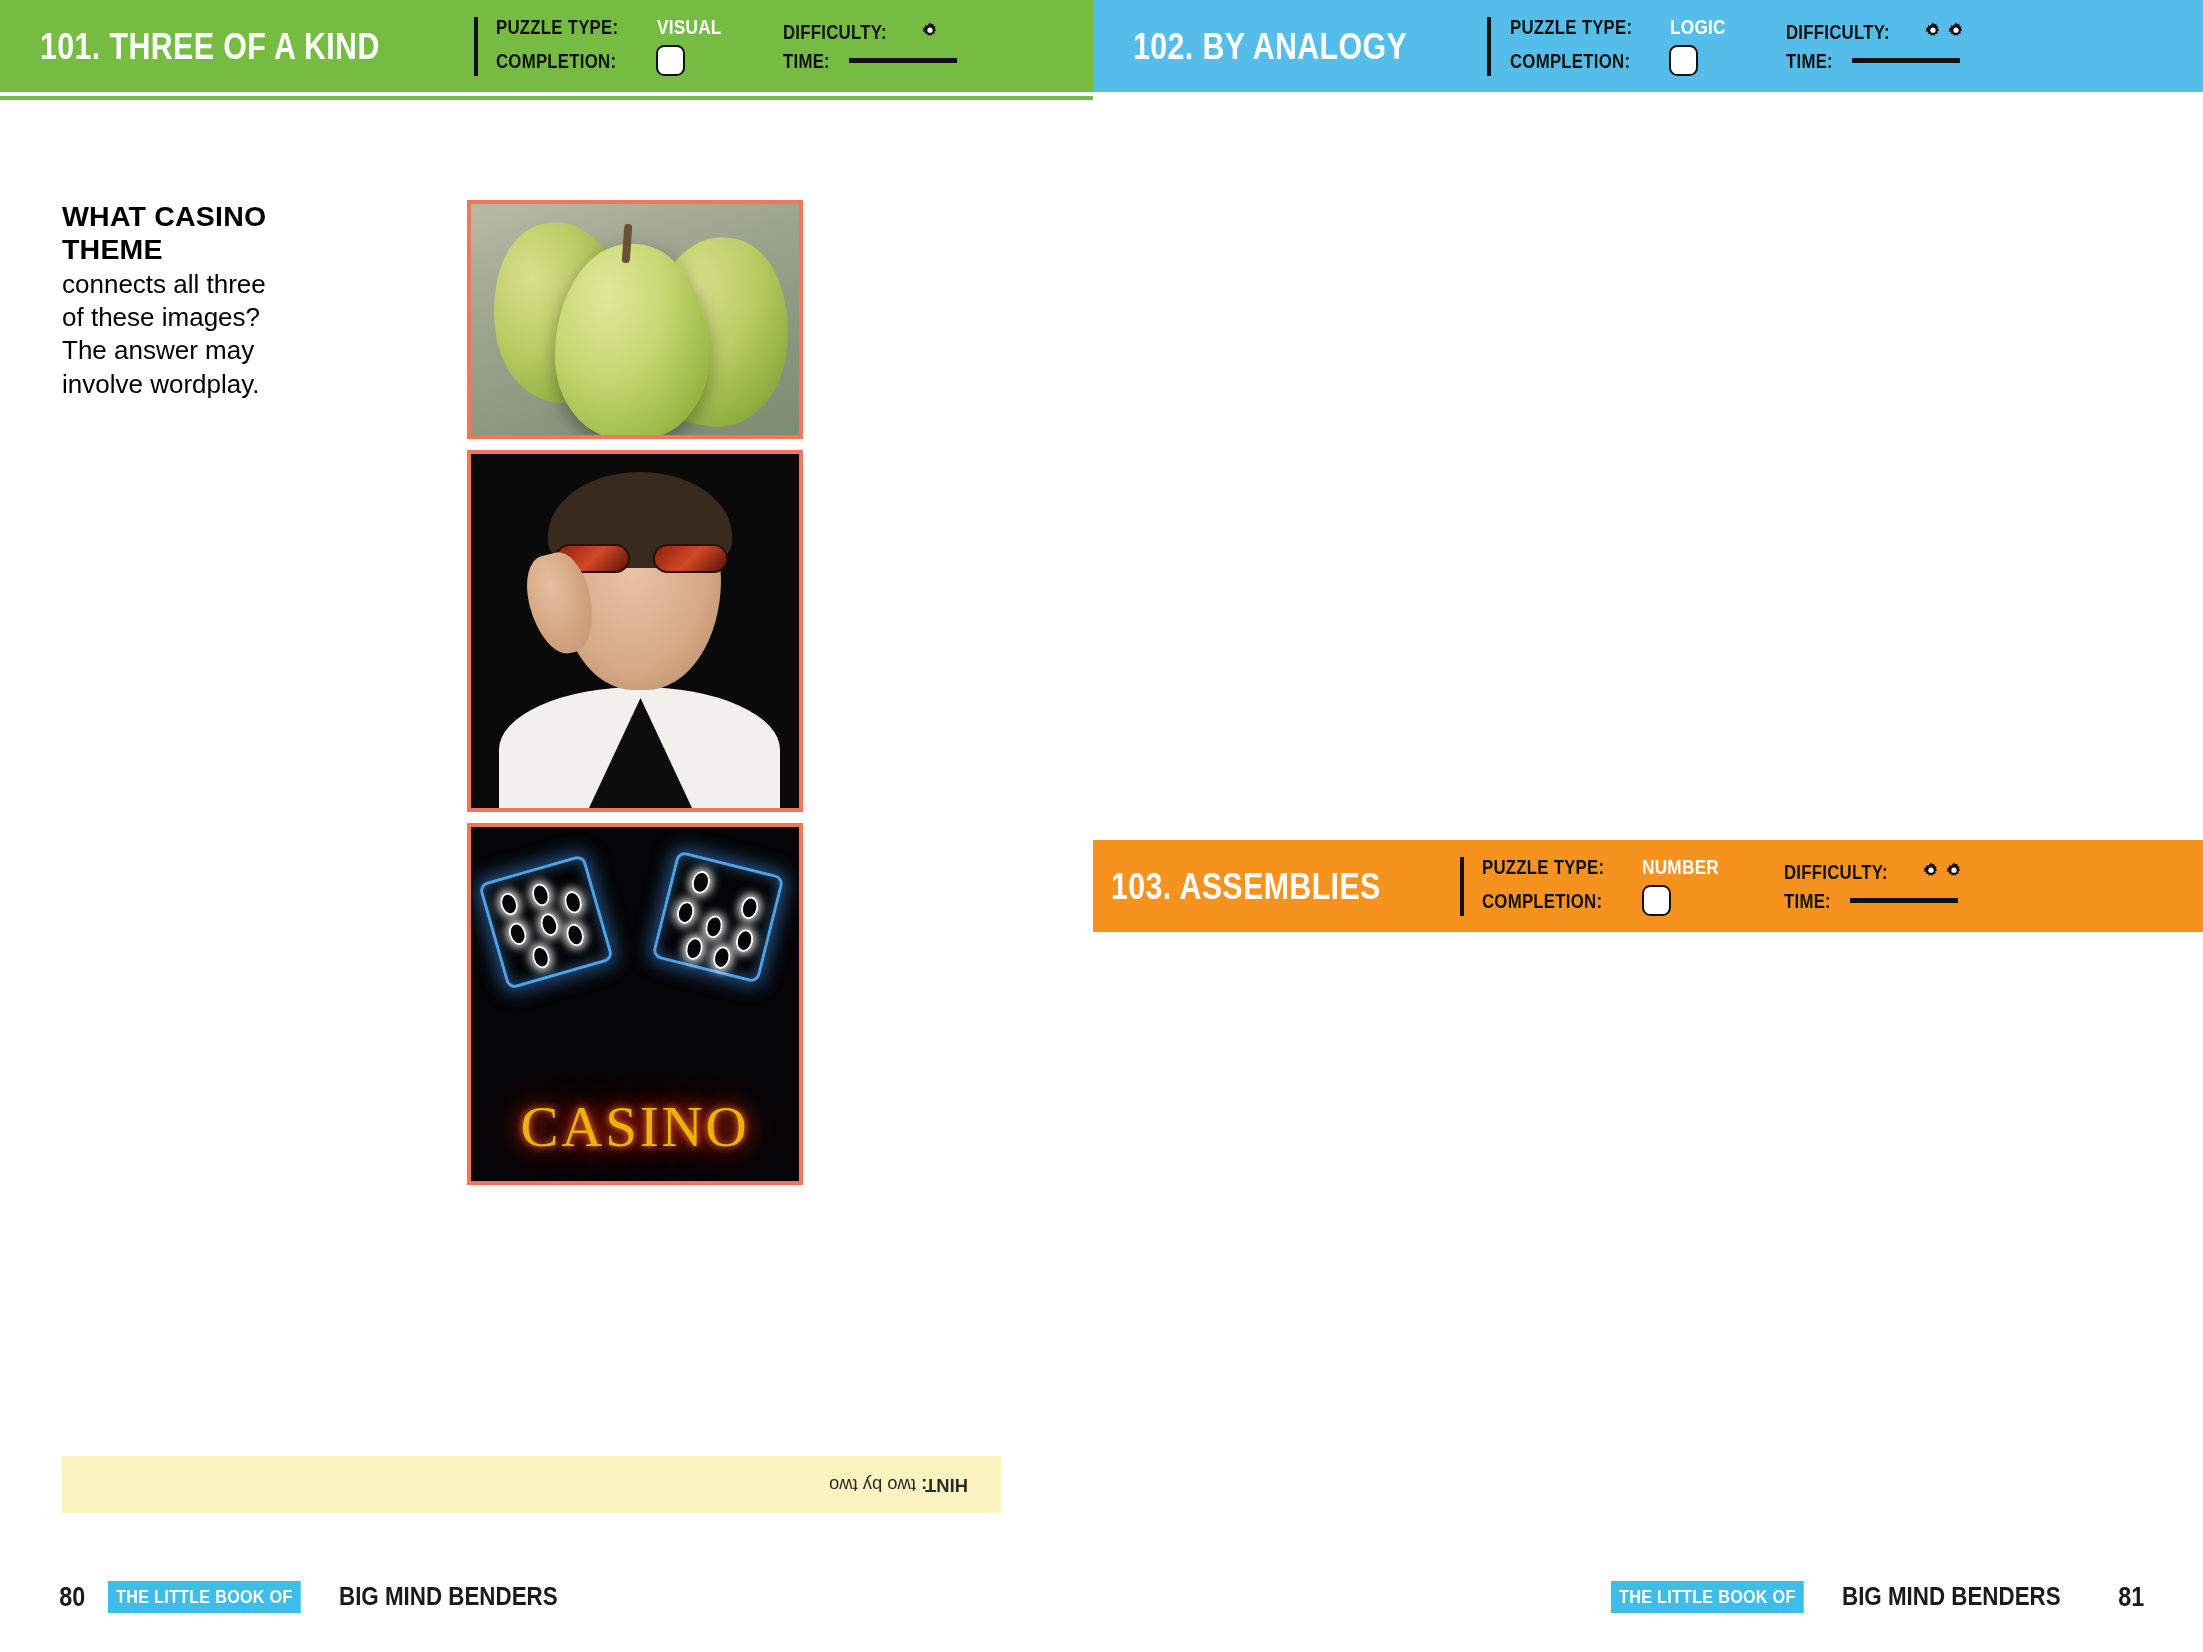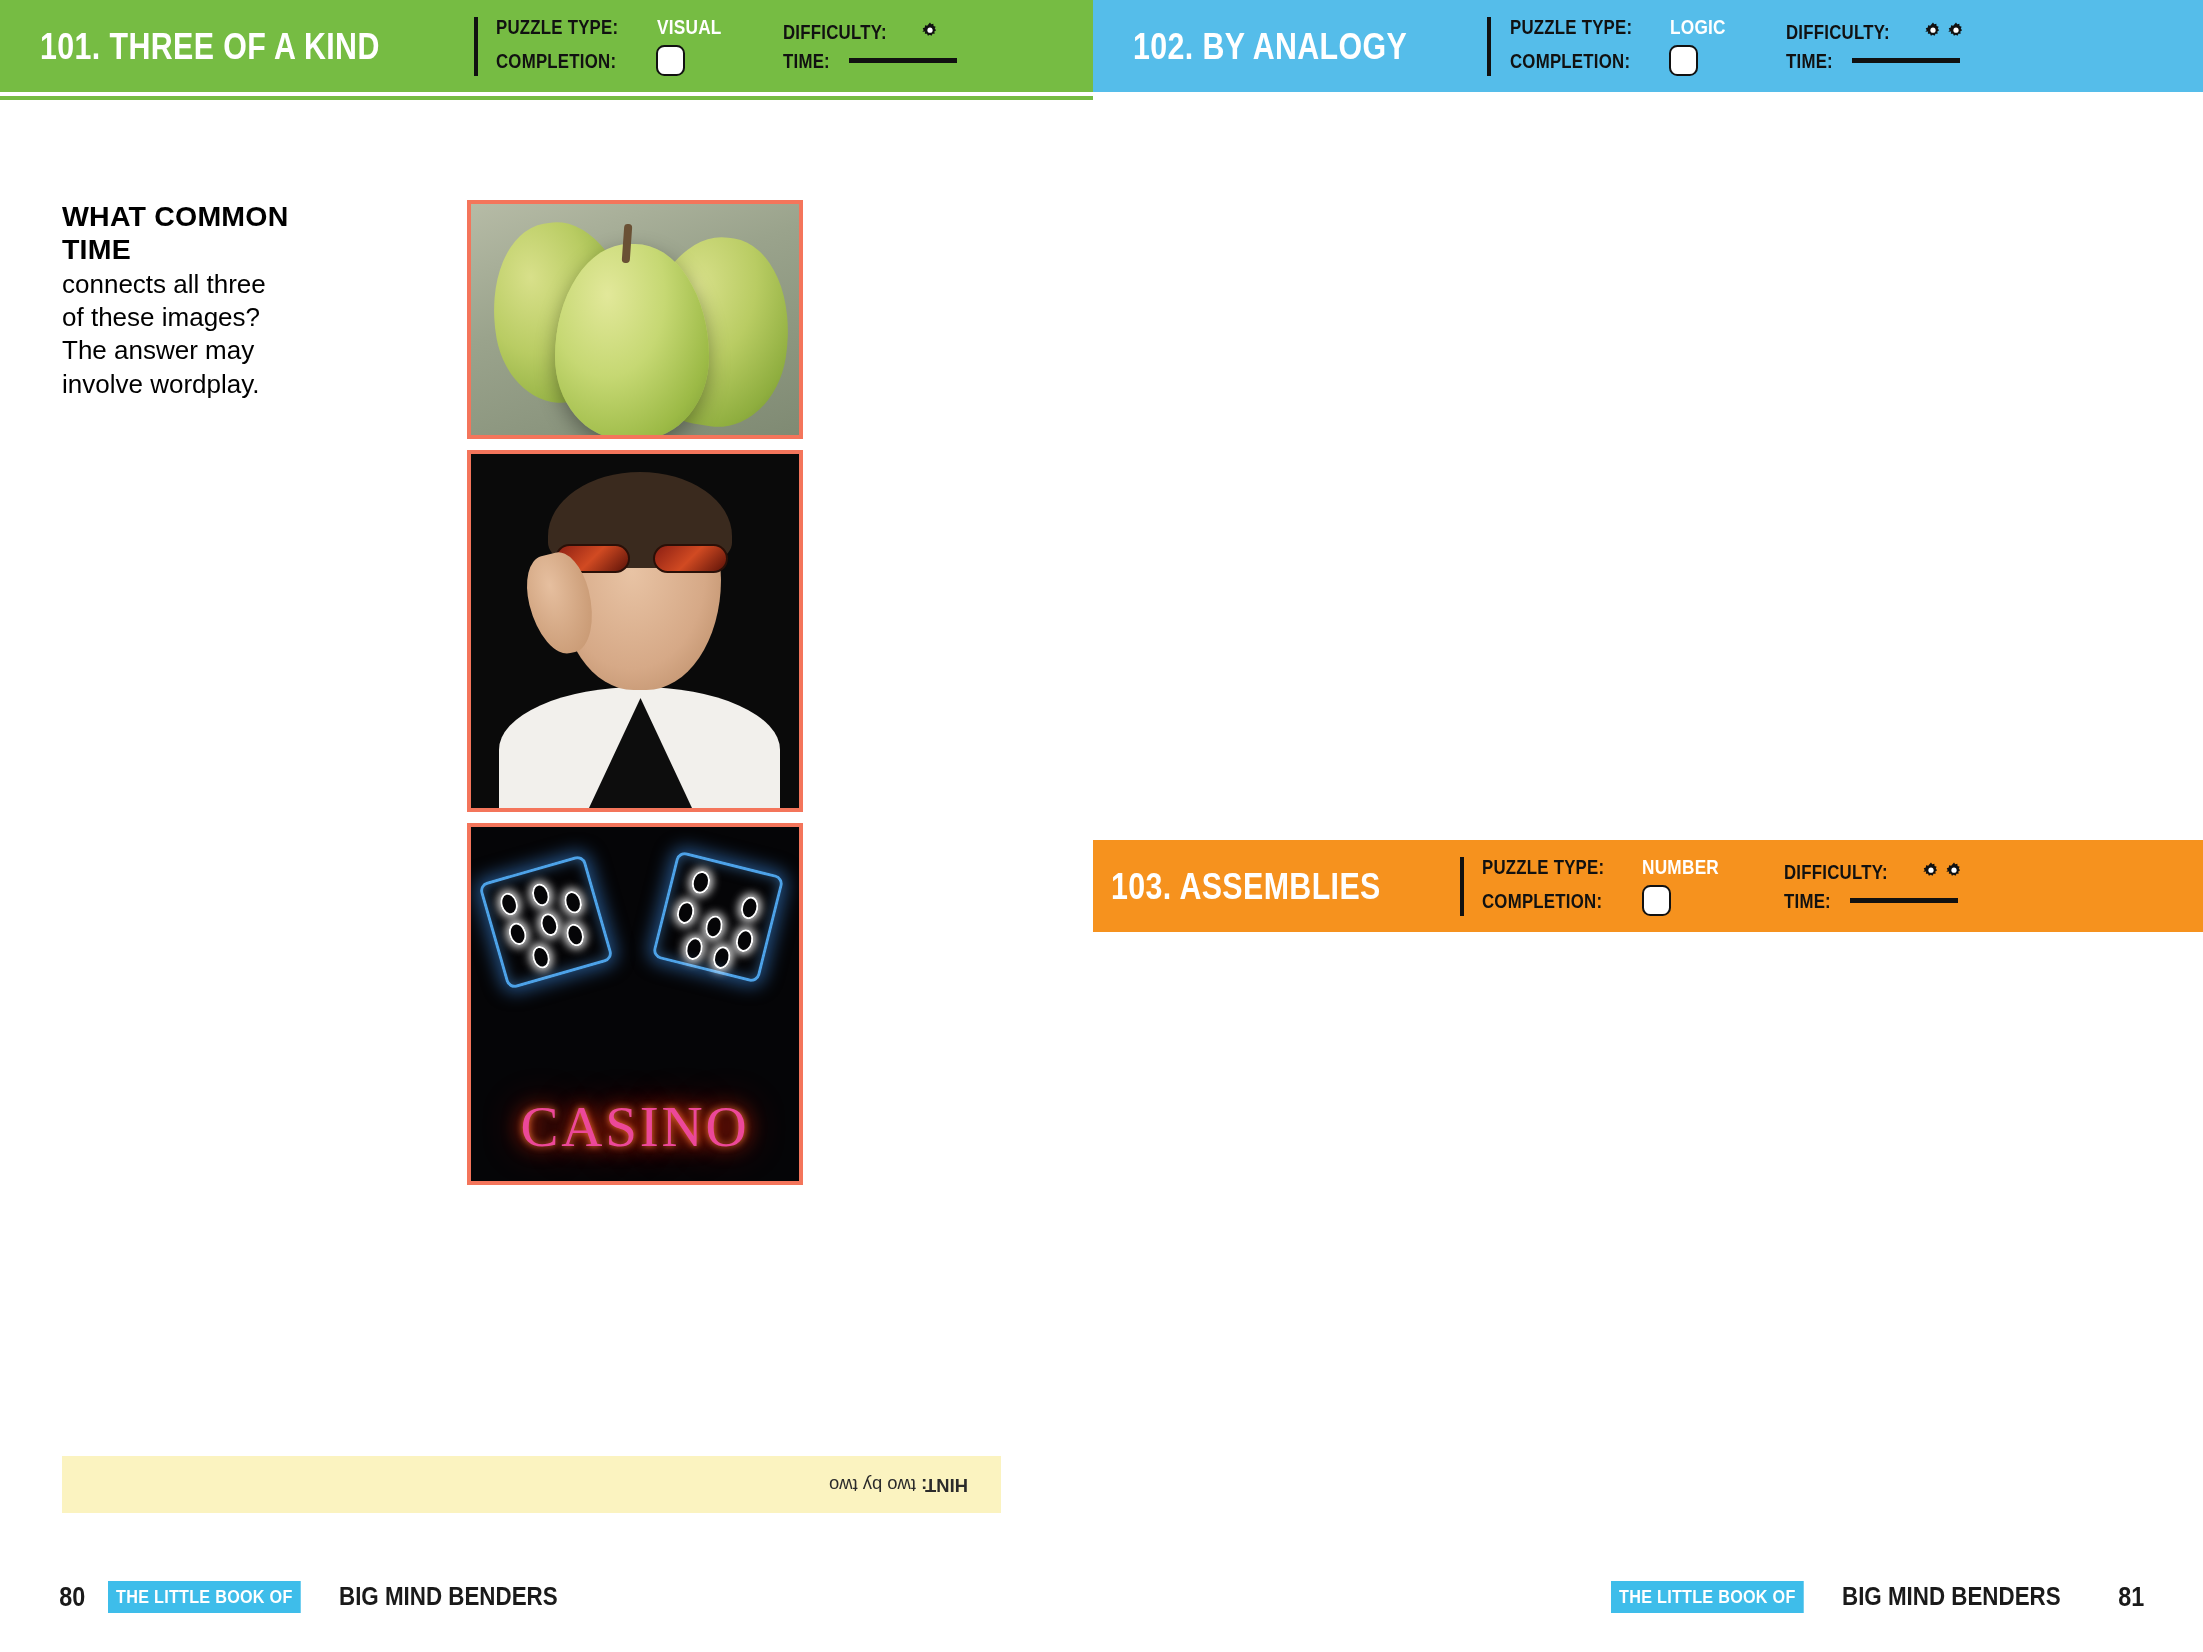--- a/index.html
+++ b/index.html
@@ -162,21 +162,21 @@
   .die.d1 { left: 20px; top: 40px; transform: rotate(-16deg); }
   .die.d2 { right: 26px; top: 35px; transform: rotate(14deg); }
   .pip {
     position: absolute; width: 17.4px; height: 23px; border-radius: 50%;
     border: 2.8px solid #ffffff;
     box-shadow: 0 0 8.3px 2.8px rgba(255,255,255,.85);
   }
   .casino-word {
     position: absolute; left: 0; right: 0; bottom: 22px; text-align: center;
     font-family: "Liberation Serif", serif;
-    font-size: 57px; letter-spacing: 2.8px; color: #ec4899;
+    font-size: 57px; letter-spacing: 2.8px; color: #eab308;
     text-shadow: 0 0 7.3px #ff7a3c, 0 0 20px #ff2a00, 0 0 37px #d11800;
   }
 
   
   .hint {
     background: #fbf3c0; height: 57px;
     display: flex; align-items: center; justify-content: flex-end;
     padding-right: 33px;
   }
   .hint-text {
@@ -244,21 +244,21 @@
           <div class="meta-row">
             <span class="meta-label">TIME:</span>
             <span class="time-line"></span>
           </div>
         </div>
       </div>
       <div class="phead-underline green"></div>
     </div>
 
     <div class="l-q">
-      <span class="q-lead">WHAT COMMON TIME</span>
+      <span class="q-lead">WHAT CASINO THEME</span>
       <span class="q-rest">connects all three of these images? The answer may involve wordplay.</span>
     </div>
 
     <div class="photo-stack">
 
       <div class="photo ph-pears">
         <div class="pear p1"></div>
         <div class="pear p2"></div>
         <div class="pear p3"></div>
         <div class="stem"></div>

